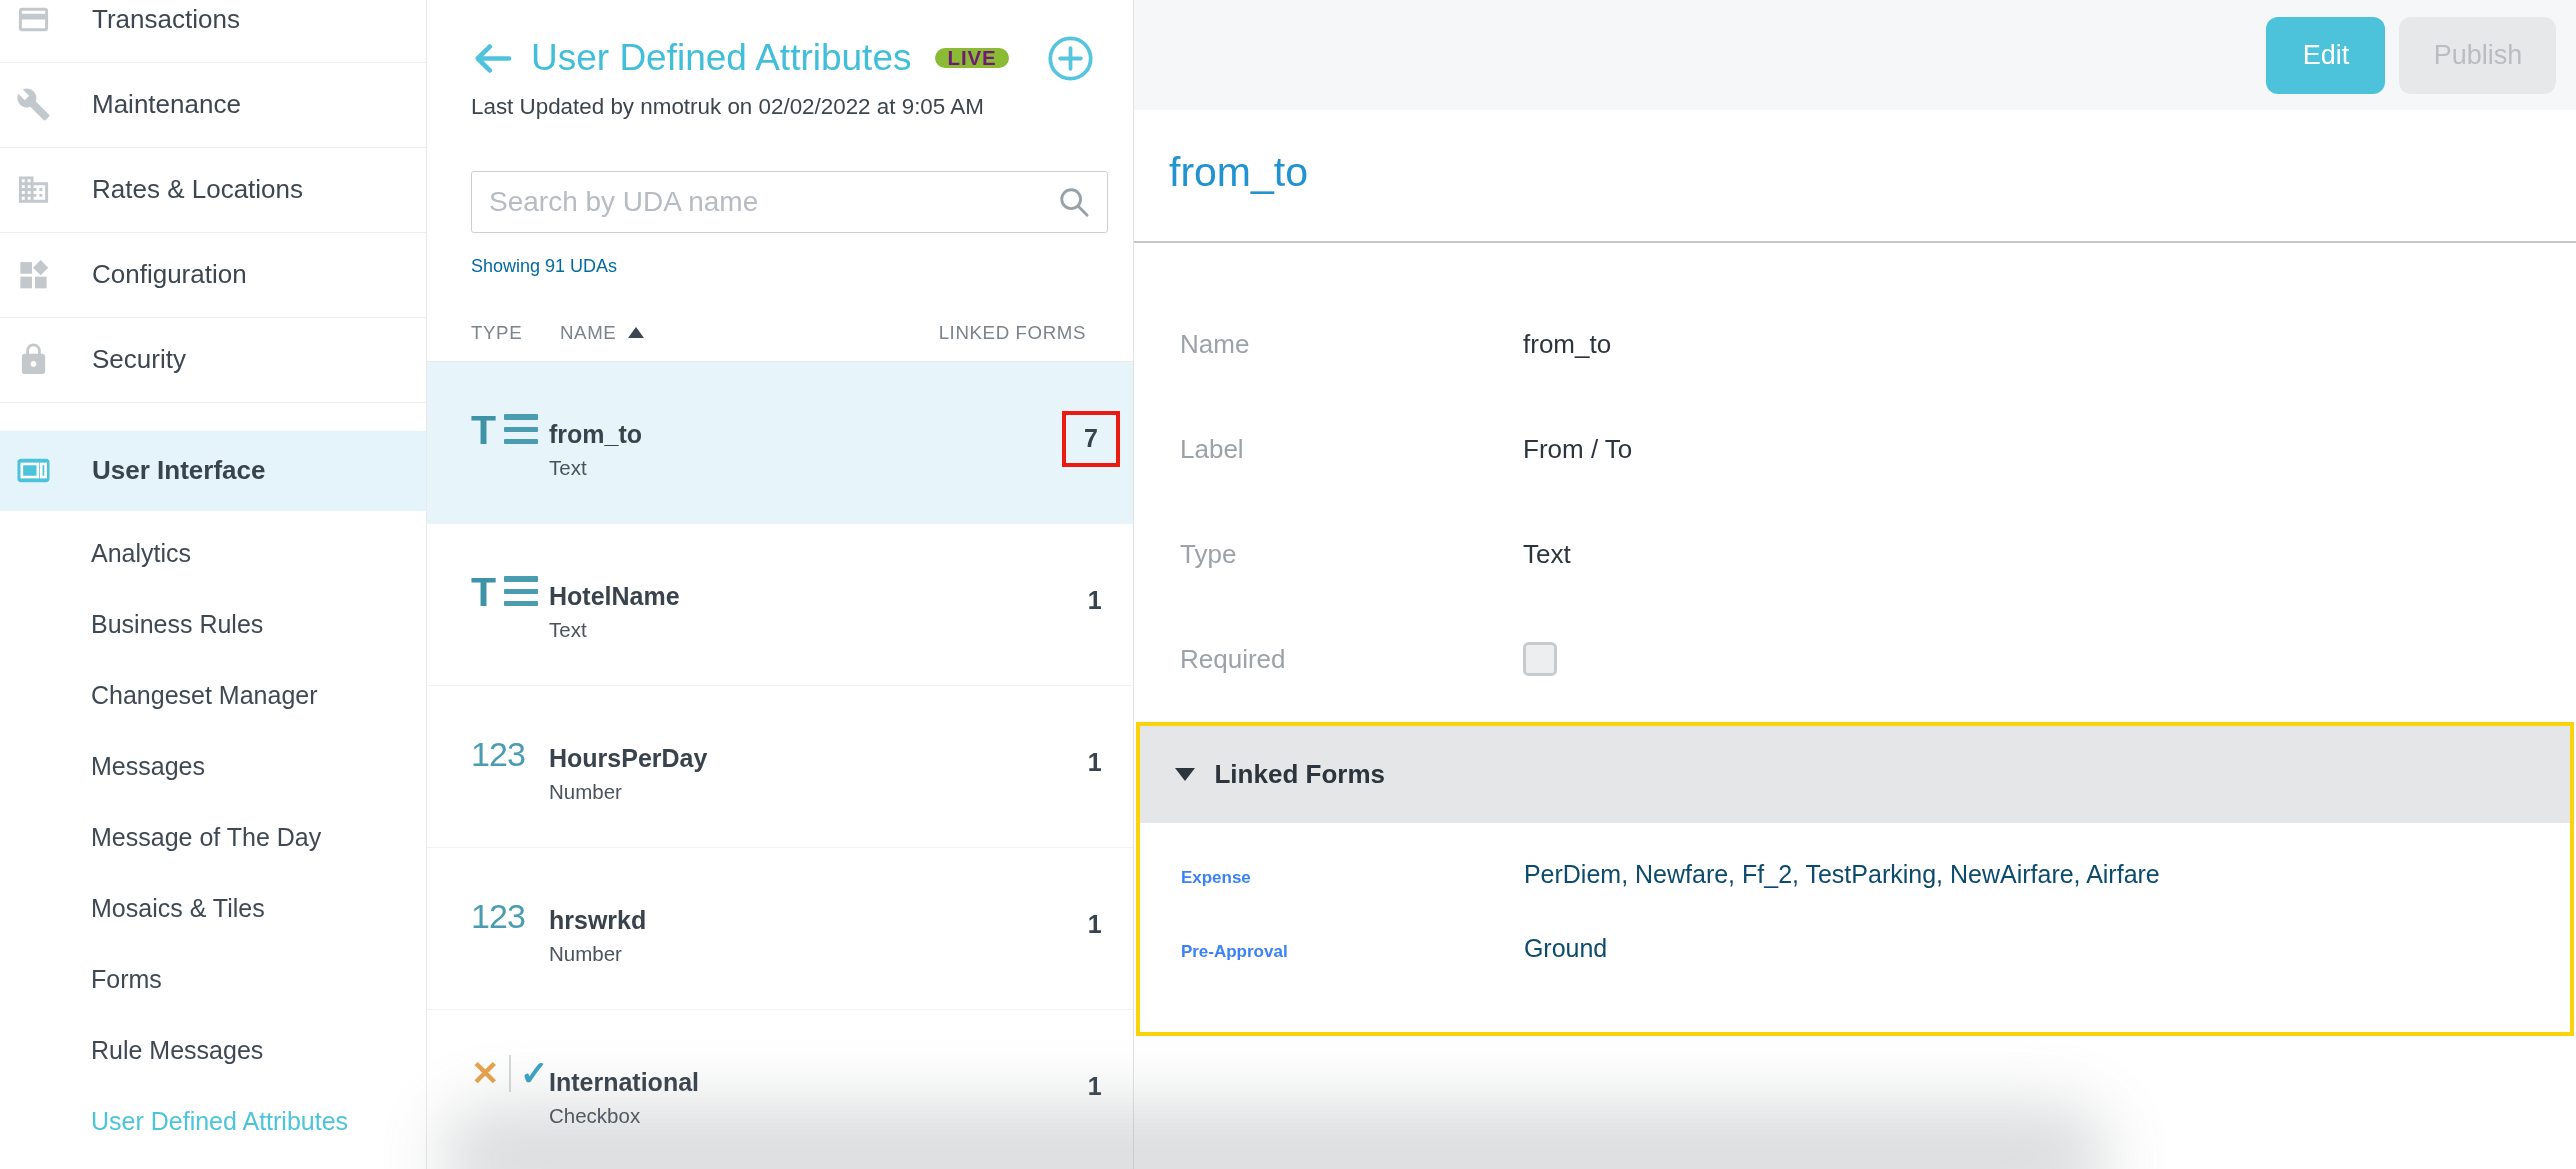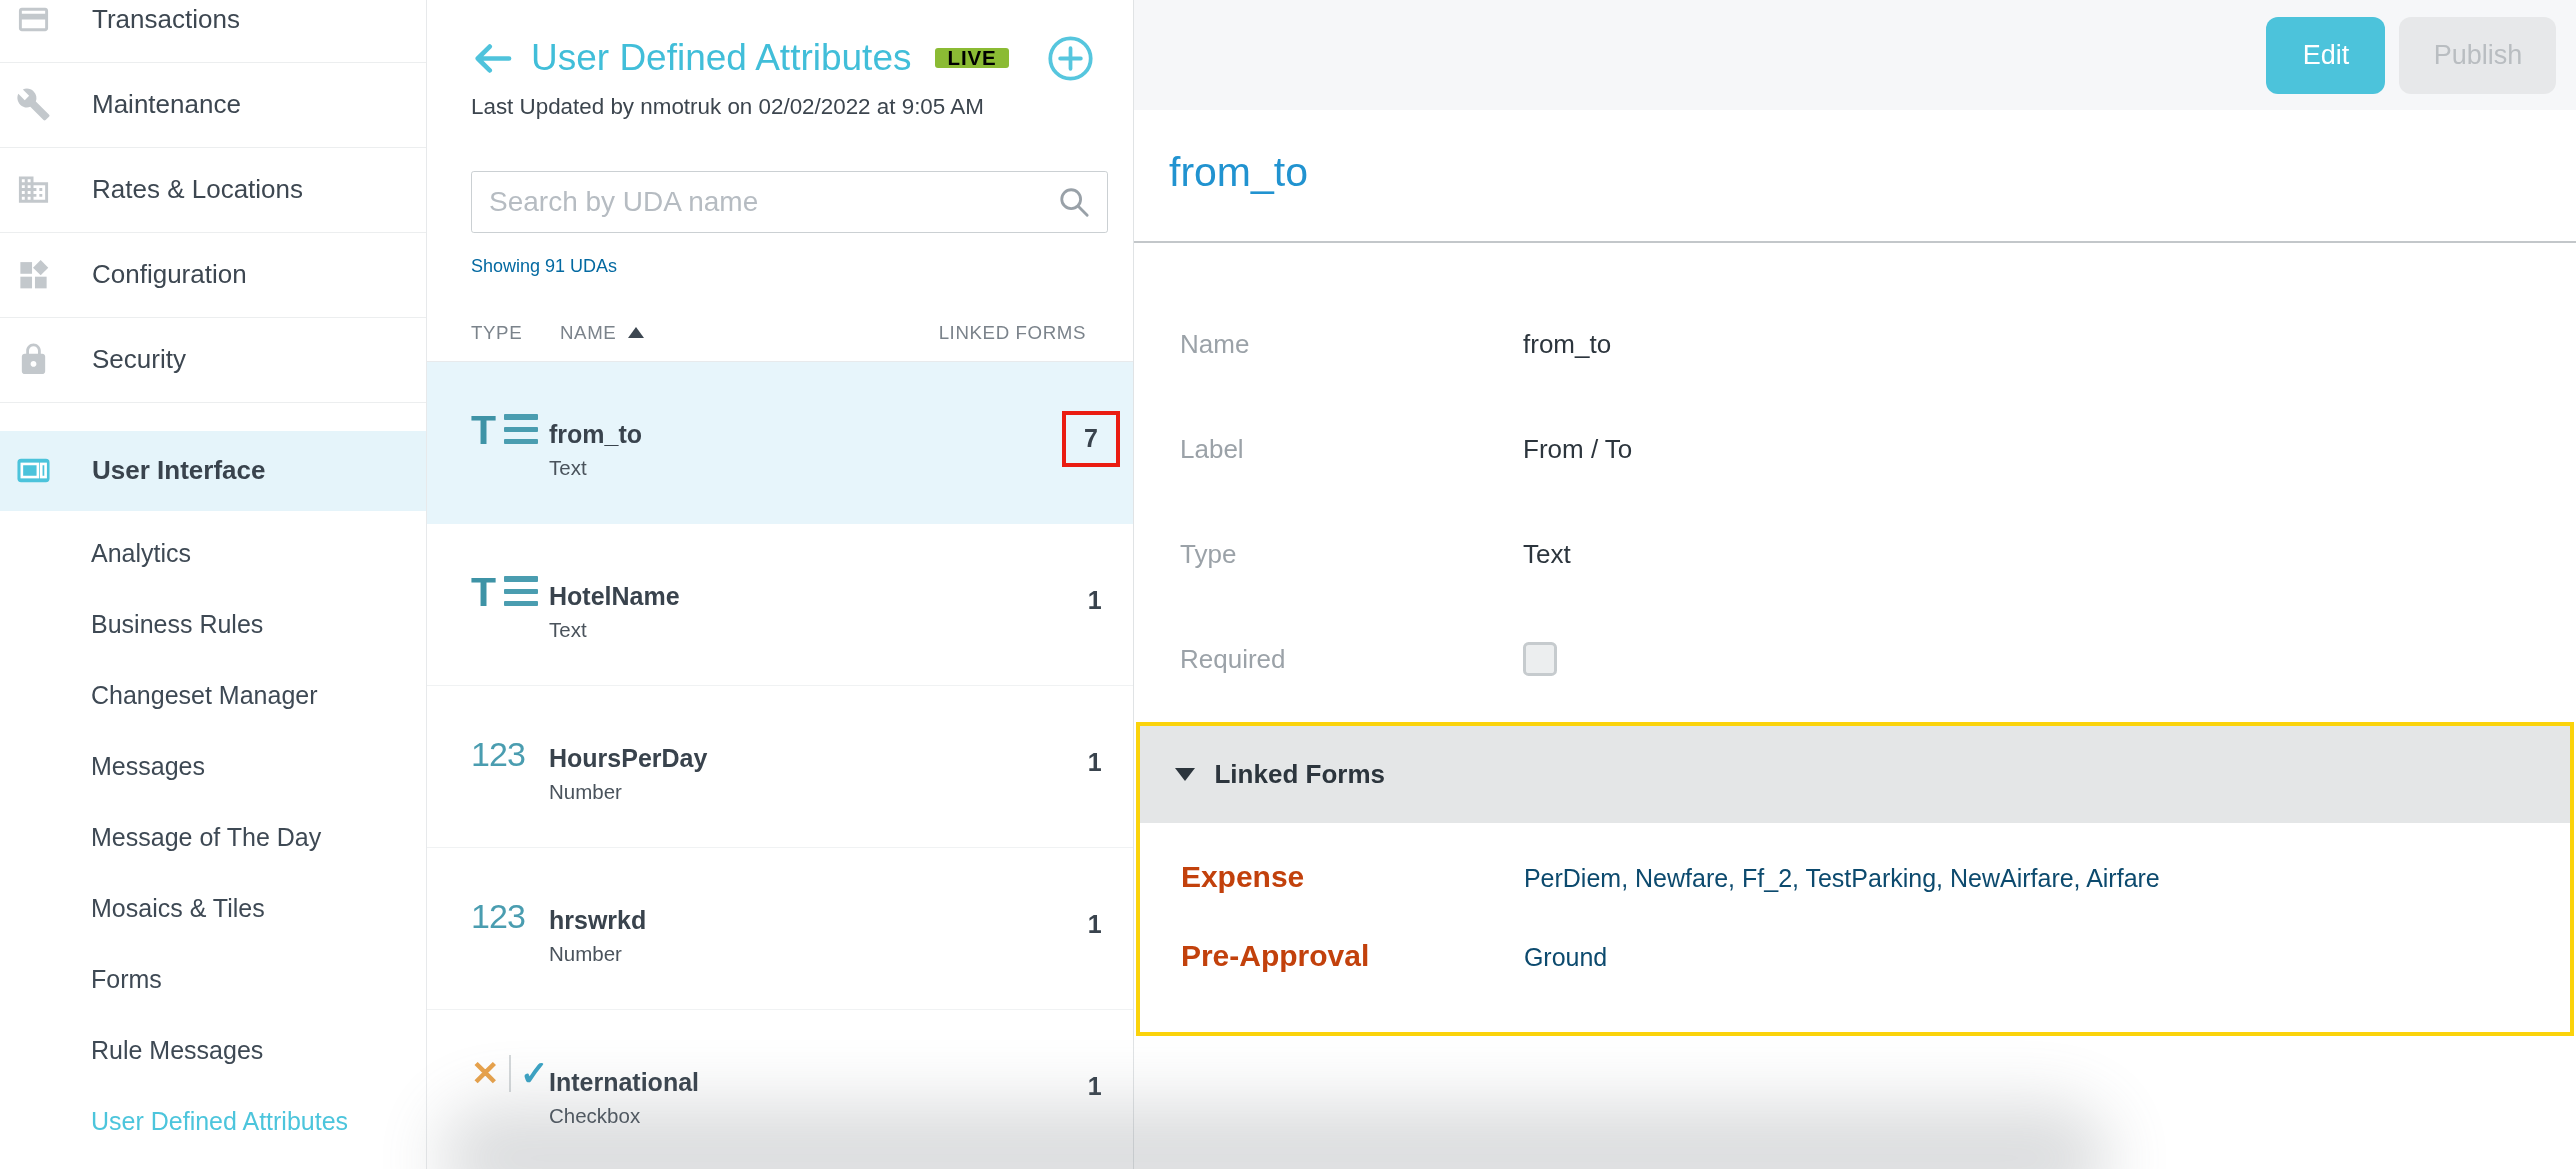--- a/index.html
+++ b/index.html
@@ -26,22 +26,22 @@
   .sub-item{height:71px;display:flex;align-items:center;padding-left:91px;cursor:pointer}
   .sub-label{font-size:25px;color:#3e4954;white-space:nowrap}
   .sub-item.active .sub-label{color:#4cc5dc}
 
   
   .list-panel{width:707px;flex:none;background:#fff;border-right:1.9px solid #e0e3e5;
     position:relative;overflow:hidden}
   .lp-header{display:flex;align-items:center;padding:32px 39px 0 44px;height:84px}
   .back-arrow{width:43px;height:35px;flex:none;cursor:pointer}
   .lp-title{font-size:37px;font-weight:400;color:var(--accent-title);margin-left:17px;white-space:nowrap}
-  .live-badge{background:var(--live-green);color:#000000;font-size:20.5px;font-weight:bold;
-    letter-spacing:0.9px;padding:0 12px;border-radius:3px;margin-left:24px;line-height:1}
+  .live-badge{background:var(--live-green);color:#701a75;font-size:20.5px;font-weight:bold;
+    letter-spacing:0.9px;padding:0 12px;border-radius:10px;margin-left:24px;line-height:1}
   .plus-btn{margin-left:auto;width:47px;height:47px;cursor:pointer}
   .lp-sub{margin:15px 44px 0;font-size:23px;font-weight:bold;color:#15191d}
   .lp-updated{margin:10.3px 44px 0;font-size:22.4px;color:#3c454e}
   .search-box{margin:51px 25px 0 44px;height:62px;border:1.9px solid #cbd0d3;border-radius:2.8px;
     display:flex;align-items:center;padding:12px 17px;background:#fff}
   .search-input{flex:1;border:none;outline:none;font-size:28px;color:#3c454e;
     font-family:"Liberation Sans",sans-serif;background:transparent}
   .search-input::placeholder{color:#b6bcc2}
   .search-glyph{width:32px;height:32px;color:#99a1a8;flex:none}
   .lp-showing{margin:22.4px 44px 0;font-size:18px;color:#0369a1}
@@ -94,21 +94,21 @@
   .field-row.checkbox .f-checkbox{display:block}
   .linked-forms{position:absolute;left:1.9px;right:1.9px;top:722px;height:314px;
     border:4.7px solid var(--highlight-yellow);background:#fff}
   .lf-header{height:97px;background:#e4e6e7;display:flex;align-items:center;
     padding-left:35px;cursor:pointer}
   .caret-down{width:0;height:0;border-left:10.3px solid transparent;border-right:10.3px solid transparent;
     border-top:13px solid #2c353d;margin-right:19.6px}
   .lf-title{font-size:26px;font-weight:bold;color:#2c353d}
   .lf-body{padding:37px 0 0 41px}
   .lf-row{display:flex;align-items:baseline;margin-bottom:45px}
-  .lf-label{width:343px;font-size:30px;font-weight:bold;color:#c2410c}
+  .lf-label{width:343px;font-size:17px;font-weight:bold;color:#3b82f6}
   .lf-value{font-size:25px;color:#0c4a6e}
 
   
   .bottom-shadow{position:absolute;left:439px;bottom:-45px;width:1671px;height:112px;
     background:#70767c;opacity:.24;filter:blur(32px);border-radius:56px;pointer-events:none;z-index:5}
   .svg-defs{position:absolute;width:0;height:0;overflow:hidden}
 </style>
 </head>
 <body>
 

